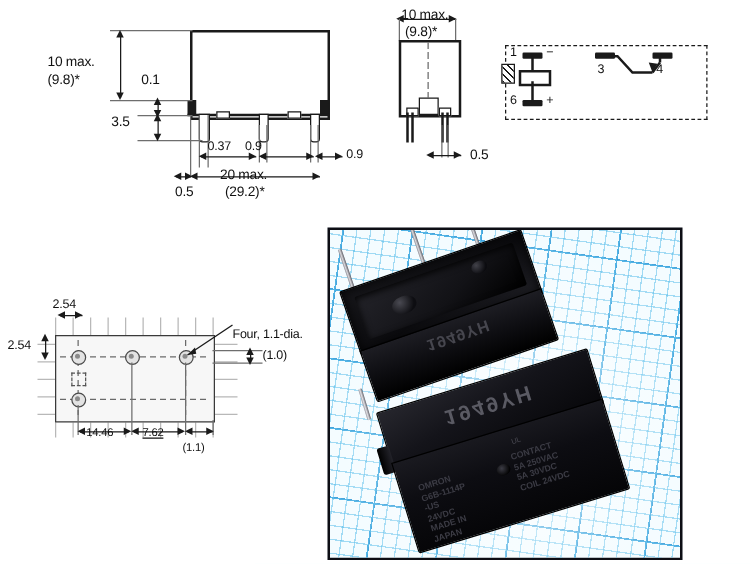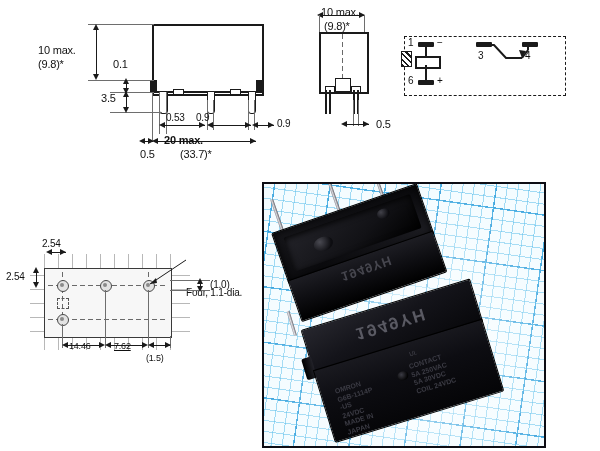--- a/index.html
+++ b/index.html
@@ -209,50 +209,50 @@
     <div class="lbl" style="left:38px;top:58px;">(9.8)*</div>
 
     <div class="ln vln" style="left:126px;top:81px;height:10px;"></div>
     <div class="ar ar-u" style="left:123px;top:78px;"></div>
     <div class="ar ar-d" style="left:123px;top:88px;"></div>
     <div class="lbl" style="left:113px;top:58px;">0.1</div>
 
     <div class="ln vln" style="left:126px;top:94px;height:16px;"></div>
     <div class="ar ar-u" style="left:123px;top:91px;"></div>
     <div class="ar ar-d" style="left:123px;top:107px;"></div>
-    <div class="lbl" style="left:101px;top:92px;">3.5</div>
+    <div class="lbl" style="left:89px;top:92px;">3.5</div>
 
     <div class="ln vln ext" style="left:159px;top:92px;height:42px;"></div>
     <div class="ln vln ext" style="left:166px;top:92px;height:42px;"></div>
     <div class="ln vln ext" style="left:207px;top:100px;height:30px;"></div>
     <div class="ln vln ext" style="left:213px;top:100px;height:30px;"></div>
     <div class="ln vln ext" style="left:248px;top:100px;height:30px;"></div>
     <div class="ln vln ext" style="left:254px;top:100px;height:30px;"></div>
     <div class="ln vln ext" style="left:152px;top:92px;height:48px;"></div>
 
     <div class="ln hln" style="left:161px;top:125px;width:44px;"></div>
     <div class="ar ar-l" style="left:159px;top:122px;"></div>
     <div class="ar ar-r" style="left:199px;top:122px;"></div>
-    <div class="lbl sm" style="left:166px;top:112px;">0.53</div>
+    <div class="lbl sm" style="left:166px;top:112px;">0.37</div>
 
     <div class="ln hln" style="left:209px;top:125px;width:42px;"></div>
     <div class="ar ar-l" style="left:207px;top:122px;"></div>
     <div class="ar ar-r" style="left:245px;top:122px;"></div>
     <div class="lbl sm" style="left:196px;top:112px;">0.9</div>
 
     <div class="ln hln" style="left:254px;top:125px;width:20px;"></div>
     <div class="ar ar-l" style="left:252px;top:122px;"></div>
     <div class="ar ar-r" style="left:268px;top:122px;"></div>
     <div class="lbl sm" style="left:277px;top:118px;">0.9</div>
 
     <div class="ln hln" style="left:154px;top:141px;width:102px;"></div>
     <div class="ar ar-l" style="left:152px;top:138px;"></div>
     <div class="ar ar-r" style="left:250px;top:138px;"></div>
-    <div class="lbl" style="left:164px;top:134px;font-weight:bold;">20 max.</div>
-    <div class="lbl" style="left:180px;top:148px;">(33.7)*</div>
+    <div class="lbl" style="left:176px;top:134px;">20 max.</div>
+    <div class="lbl" style="left:180px;top:148px;">(29.2)*</div>
 
     <div class="ln hln" style="left:141px;top:141px;width:12px;"></div>
     <div class="ar ar-l" style="left:139px;top:138px;"></div>
     <div class="ar ar-r" style="left:148px;top:138px;"></div>
     <div class="lbl" style="left:140px;top:148px;">0.5</div>
   </div>
 
   <div id="side-view">
 
     <div class="lbl" style="left:16px;top:6px;">10 max.</div>
@@ -364,21 +364,21 @@
 
     <div class="ln vln" style="left:36px;top:50px;height:16px;"></div>
     <div class="ar ar-u" style="left:33px;top:47px;"></div>
     <div class="ar ar-d" style="left:33px;top:62px;"></div>
     <div class="lbl sm" style="left:6px;top:51px;">2.54</div>
 
     <svg style="position:absolute;left:146px;top:38px;width:42px;height:28px;" viewBox="0 0 42 28">
       <line x1="40" y1="2" x2="4" y2="26" stroke="#1a1a1a" stroke-width="1"></line>
       <polygon points="4,26 10,20 11,25" fill="#1a1a1a"></polygon>
     </svg>
-    <div class="lbl sm" style="left:186px;top:42px;margin-top:25px;">Four, 1.1-dia.</div>
+    <div class="lbl sm" style="left:186px;top:42px;">Four, 1.1-dia.</div>
 
     <div class="ln hln ext" style="left:170px;top:60px;width:40px;"></div>
     <div class="ln hln ext" style="left:170px;top:70px;width:40px;"></div>
     <div class="ln vln" style="left:200px;top:61px;height:8px;"></div>
     <div class="ar ar-u" style="left:197px;top:58px;"></div>
     <div class="ar ar-d" style="left:197px;top:66px;"></div>
     <div class="lbl sm" style="left:210px;top:59px;">(1.0)</div>
 
     <div class="ln vln ext" style="left:62px;top:104px;height:24px;"></div>
     <div class="ln vln ext" style="left:105px;top:70px;height:58px;"></div>
@@ -391,21 +391,21 @@
     <div class="lbl xs" style="left:69px;top:120px;">14.46</div>
 
     <div class="ln hln" style="left:107px;top:125px;width:39px;"></div>
     <div class="ar ar-l" style="left:105px;top:122px;"></div>
     <div class="ar ar-r" style="left:142px;top:122px;"></div>
     <div class="lbl xs" style="left:114px;top:120px;text-decoration:underline;">7.62</div>
 
     <div class="ln hln" style="left:150px;top:125px;width:20px;"></div>
     <div class="ar ar-l" style="left:148px;top:122px;"></div>
     <div class="ar ar-r" style="left:165px;top:122px;"></div>
-    <div class="lbl xs" style="left:146px;top:132px;">(1.5)</div>
+    <div class="lbl xs" style="left:146px;top:132px;">(1.1)</div>
   </div>
 
   <div id="product-photo">
     <div class="graph"></div>
     <div class="photo-glow"></div>
 
     <div class="relay relay-back">
       <div class="rb-pin" style="left:10px;top:-32px;height:36px;"></div>
       <div class="rb-pin" style="left:70px;top:-38px;height:42px;"></div>
       <div class="rb-pin" style="left:116px;top:-42px;height:46px;"></div>

